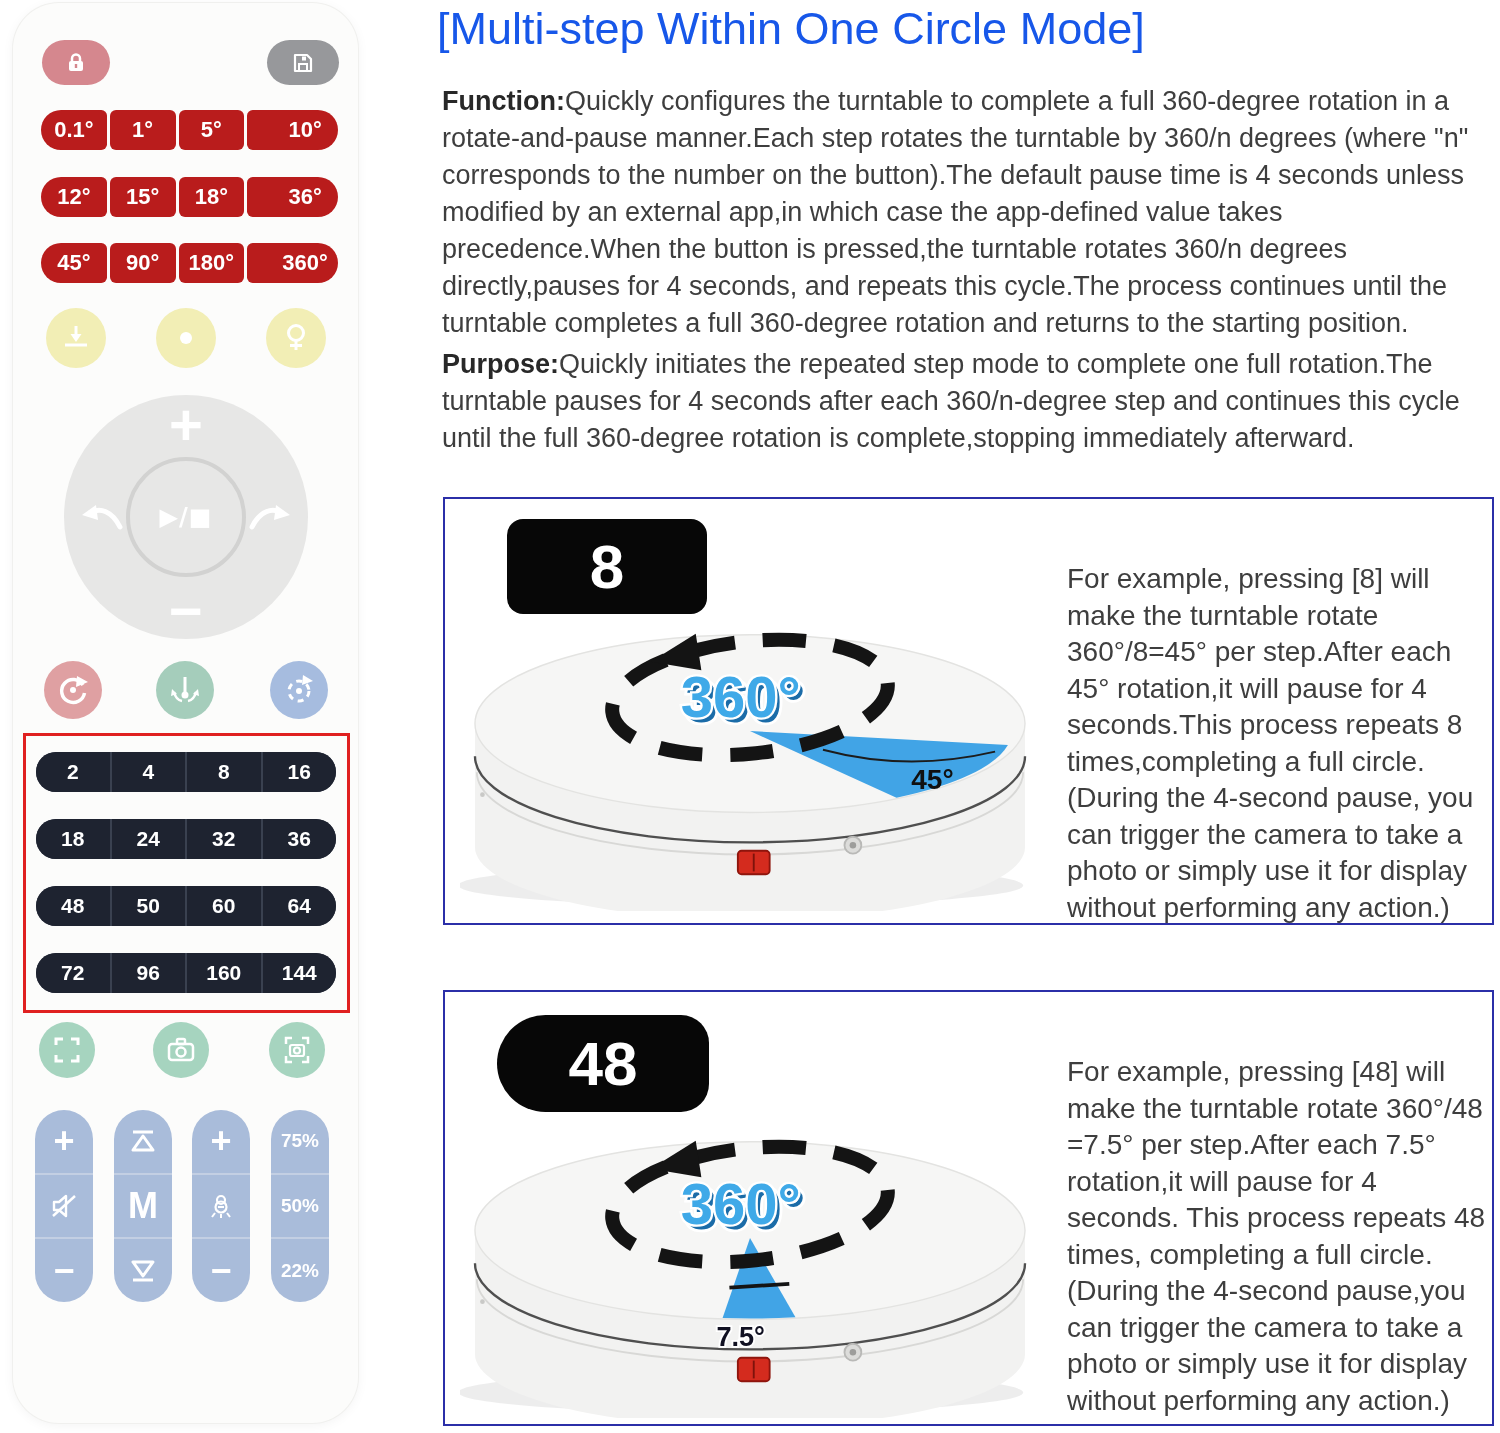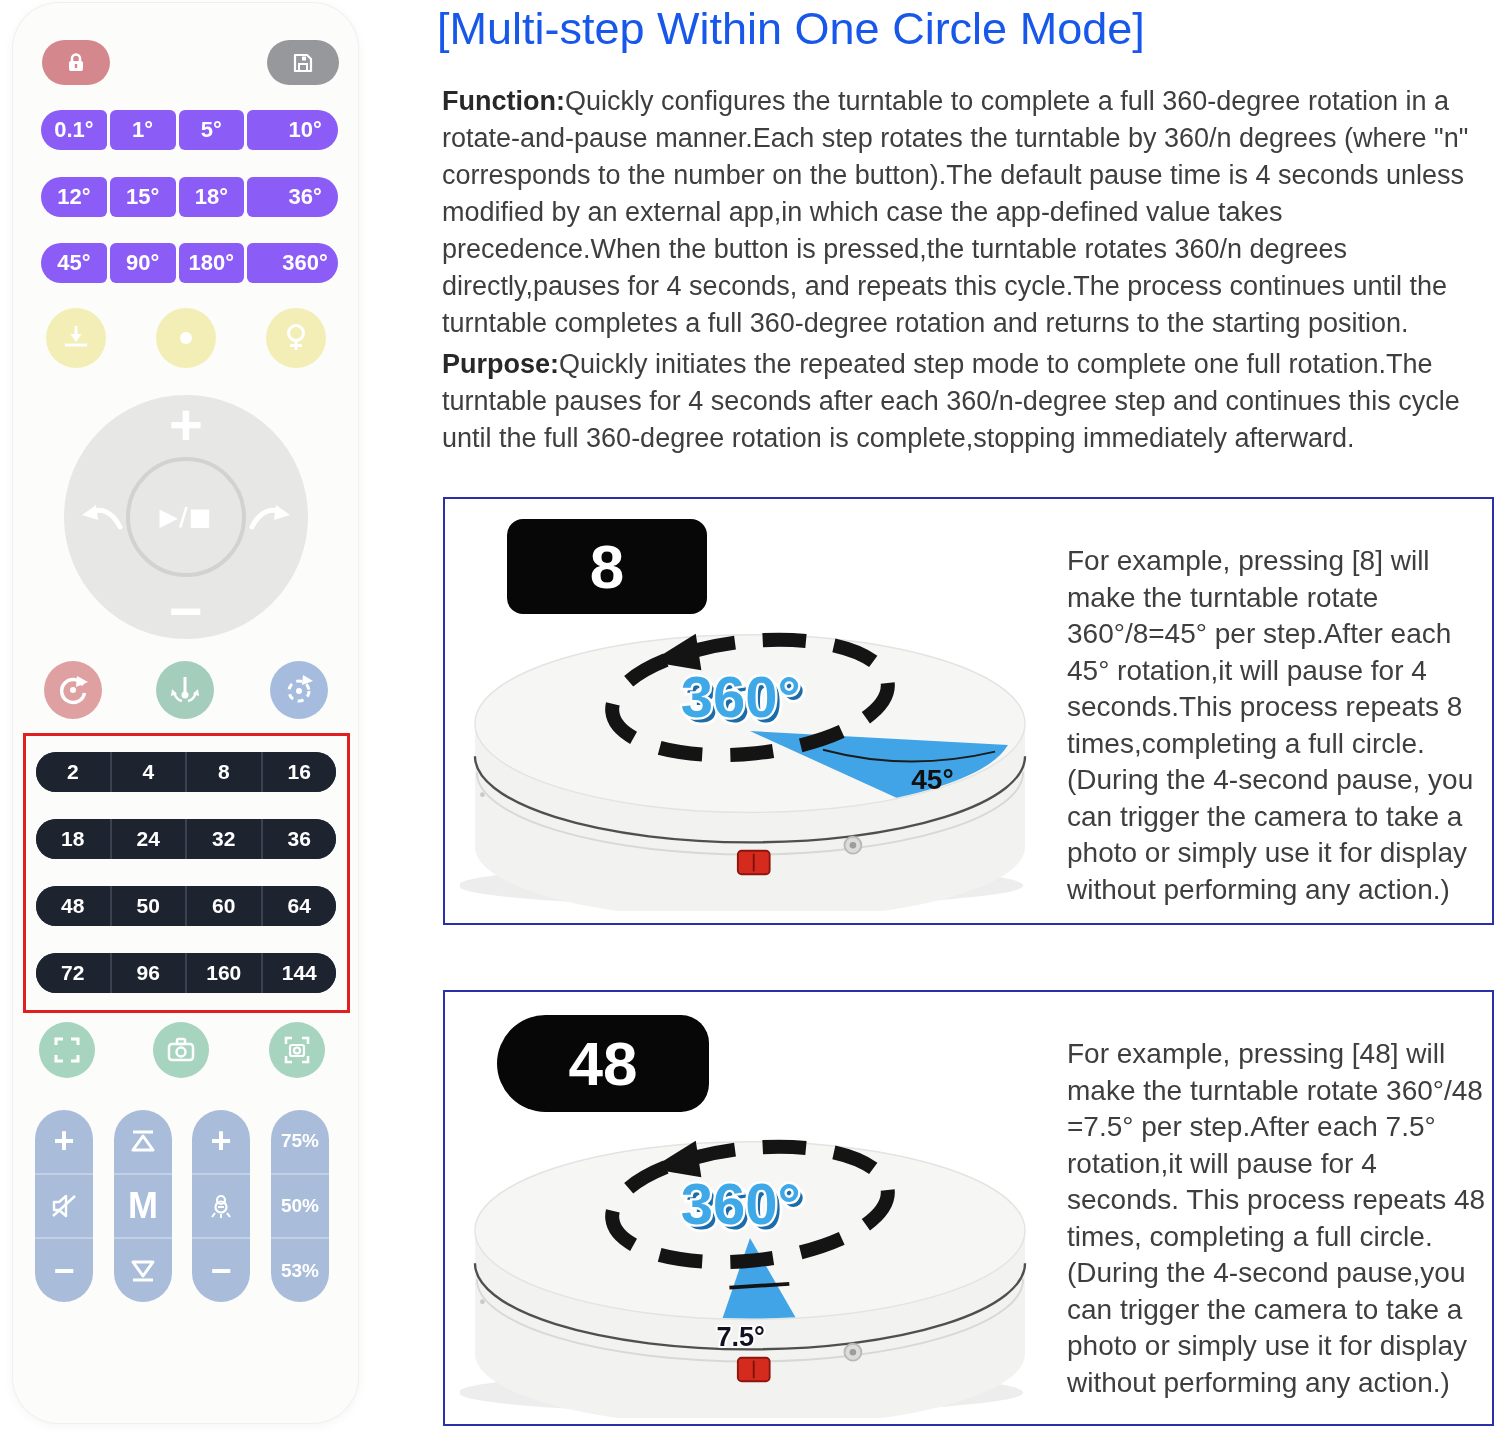--- a/index.html
+++ b/index.html
@@ -8,21 +8,21 @@
 
   
   .remote{position:absolute;left:13px;top:3px;width:345px;height:1420px;
           background:#fcfcfb;border-radius:46px;
           box-shadow:0 0 0 1px #f0f0ee,0 2px 12px rgba(0,0,0,.05);}
   .pill{position:absolute;border-radius:24px;display:flex;align-items:center;justify-content:center;}
   .lock-btn{left:29px;top:37px;width:68px;height:45px;background:#d5878e;}
   .save-btn{left:254px;top:37px;width:72px;height:45px;background:#97989b;}
 
   .deg-row{position:absolute;left:28px;width:297px;height:40px;display:flex;gap:3px;}
-  .deg-row .cell{flex:1;background:#8b5cf6;color:#fff;font-weight:bold;font-size:22px;
+  .deg-row .cell{flex:1;background:#b91c1c;color:#fff;font-weight:bold;font-size:22px;
                  display:flex;align-items:center;justify-content:center;border-radius:6px;}
   .deg-row .cell:first-child{border-radius:21px 6px 6px 21px;}
   .deg-row .cell:last-child{border-radius:6px 21px 21px 6px;padding-left:25px;}
 
   .round{position:absolute;border-radius:50%;display:flex;align-items:center;justify-content:center;}
   .yellow{width:60px;height:60px;background:#f2eeb5;top:305px;}
   .dpad{position:absolute;left:51px;top:392px;width:244px;height:244px;background:#e7e7e6;border-radius:50%;}
   .dpad-plus{position:absolute;left:0;right:0;top:-2px;text-align:center;color:#fff;
              font-size:58px;font-weight:bold;line-height:64px;}
   .dpad-minus{position:absolute;left:0;right:0;bottom:-4px;text-align:center;color:#fff;
@@ -63,21 +63,21 @@
   .example-box{position:absolute;left:443px;width:1047px;border:2px solid #2b2fa8;background:#fff;}
   .box1{top:497px;height:424px;}
   .box2{top:990px;height:432px;}
   .badge{position:absolute;background:#070707;color:#fff;font-weight:bold;font-size:62px;
          display:flex;align-items:center;justify-content:center;}
   .badge8{left:62px;top:20px;width:200px;height:95px;border-radius:16px;}
   .badge48{left:52px;top:23px;width:212px;height:97px;border-radius:52px 30px 30px 52px;}
   .tt-svg{position:absolute;left:15px;width:580px;height:300px;}
   .box1 .tt-svg{top:112px;}
   .box2 .tt-svg{top:126px;}
-  .example-text{position:absolute;left:622px;width:420px;font-size:28px;line-height:36.5px;color:#3e3e3e;}
+  .example-text{position:absolute;left:622px;width:420px;font-size:28px;line-height:36.5px;color:#3e3e3e;margin-top:18px;}
   .box1 .example-text{top:44px;width:412px;}
   .box2 .example-text{top:44px;}
 
   .rot-shadow{font-size:62px;font-weight:bold;fill:#1b6ca8;stroke:#ffffff;stroke-width:6px;
               paint-order:stroke;text-anchor:middle;font-family:"Liberation Sans",sans-serif;}
   .rot-main{font-size:62px;font-weight:bold;fill:#3fa9e8;stroke:#ffffff;stroke-width:5px;
             paint-order:stroke;text-anchor:middle;font-family:"Liberation Sans",sans-serif;}
   .step-label{font-size:30px;font-weight:bold;fill:#101010;text-anchor:middle;
               font-family:"Liberation Sans",sans-serif;}
   .step-label-outline{font-size:29px;font-weight:bold;fill:#112;stroke:#fff;stroke-width:4px;
@@ -292,21 +292,21 @@
         </div>
     </div>
     <div class="blue-col" style="left:258px">
       <div class="seg">
           <span>75%</span>
         </div>
       <div class="seg">
           <span>50%</span>
         </div>
       <div class="seg">
-          <span>53%</span>
+          <span>22%</span>
         </div>
     </div>
   </div>
 
   <div class="title">[Multi-step Within One Circle Mode]</div>
 
   <div class="intro">
     <p><b>Function:</b><span>Quickly configures the turntable to complete a full 360-degree rotation in a rotate-and-pause manner.Each step rotates the turntable by 360/n degrees (where "n" corresponds to the number on the button).The default pause time is 4 seconds unless modified by an external app,in which case the app-defined value takes precedence.When the button is pressed,the turntable rotates 360/n degrees directly,pauses for 4 seconds, and repeats this cycle.The process continues until the turntable completes a full 360-degree rotation and returns to the starting position.</span></p>
     <p><b>Purpose:</b><span>Quickly initiates the repeated step mode to complete one full rotation.The turntable pauses for 4 seconds after each 360/n-degree step and continues this cycle until the full 360-degree rotation is complete,stopping immediately afterward.</span></p>
   </div>

